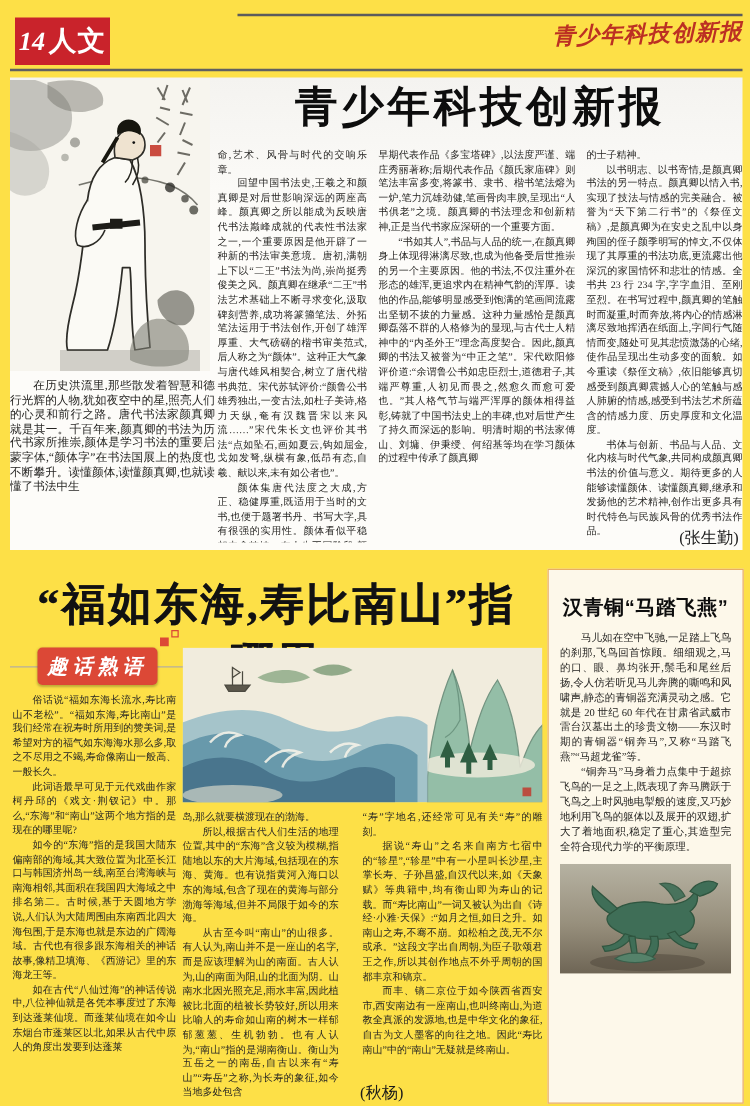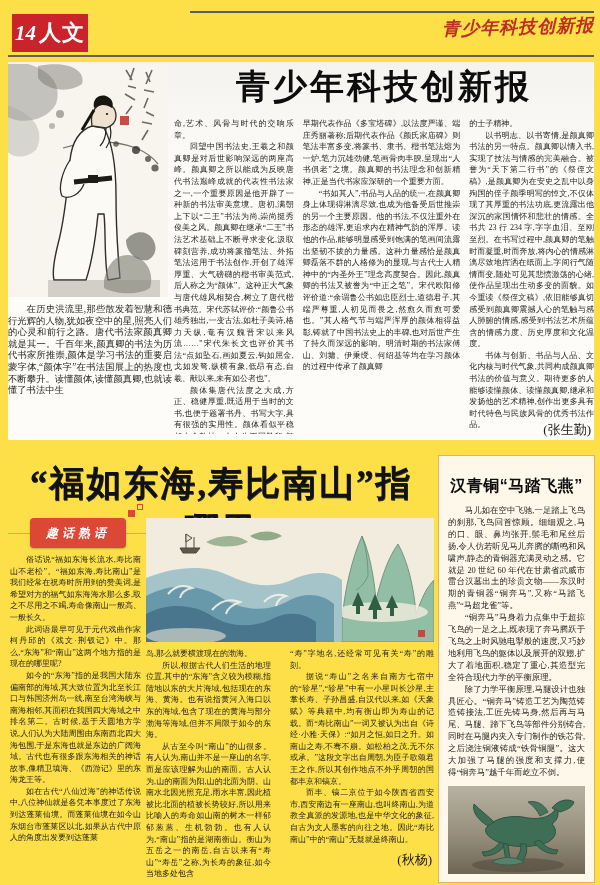--- a/index.html
+++ b/index.html
@@ -37,30 +37,30 @@
   .byline{font-weight:normal;font-size:13px;color:#1a1a1a}
   .byline1{position:absolute;right:3px;bottom:1px}
 
   
   .art2{position:absolute;left:8px;top:448px;width:426px;height:437px}
   .h2{position:absolute;left:6px;top:12px;width:414px;text-align:center;font-size:35px;font-weight:bold;
     font-family:"Liberation Serif","DejaVu Serif",serif;letter-spacing:2px;color:#111;
     text-shadow:.5px .5px 0 #333}
   .badge-line{position:absolute;left:0;top:85px;width:152px;height:1px;background:#b6ae9f}
   .badge{position:absolute;left:22px;top:70px;width:96px;height:30px;background:#dc4836;border-radius:4px;
-    color:#fff;display:flex;align-items:center;justify-content:center;font-size:12px;font-weight:bold;
+    color:#fff;display:flex;align-items:center;justify-content:center;font-size:16px;font-weight:bold;
     font-style:italic;letter-spacing:4px;box-shadow:0 1px 2px rgba(0,0,0,.25)}
   .sq{position:absolute;display:block}
   .sq1{left:120px;top:62px;width:7px;height:7px;background:#dc4836}
   .sq2{left:129px;top:56px;width:6px;height:6px;border:1px solid #dc4836}
   .painting2{position:absolute;left:138px;top:70px;width:288px;height:124px;overflow:hidden}
   .mcol1{position:absolute;left:2px;top:106px;width:131px;height:330px;overflow:hidden}
   .mcol2{position:absolute;left:138px;top:200px;width:125px;height:236px;overflow:hidden}
   .mcol3{position:absolute;left:282px;top:200px;width:144px;height:236px;overflow:hidden}
-  .byline2{position:absolute;right:2px;bottom:16px;width:144px;text-align:right}
+  .byline2{position:absolute;right:2px;bottom:2px;width:144px;}
 
   
   .art3{position:absolute;left:438px;top:455px;width:157px;height:428px;background:#fdf8ea;
     border:1px solid #e9ad64;padding:8px 9px;overflow:hidden}
   .h3{font-family:"Liberation Sans","DejaVu Sans",sans-serif;font-weight:900;font-size:16px;
     text-align:center;letter-spacing:.5px;color:#0d0d0d;margin:12px 0 8px}
   .sideb{font-size:8.4px;line-height:11.9px;color:#262523}
   .photo{width:137px;height:88px;margin-top:7px;overflow:hidden}
   svg{display:block}
 </style>
@@ -187,21 +187,20 @@
         <p>而丰、镐二京位于如今陕西省西安市,西安南边有一座南山,也叫终南山,为道教全真派的发源地,也是中华文化的象征,自古为文人墨客的向往之地。因此“寿比南山”中的“南山”无疑就是终南山。</p>
       </div>
     <div class="byline byline2">(秋杨)</div>
   </section>
 
   <aside class="art3">
     <h3 class="h3">汉青铜“马踏飞燕”</h3>
     <div class="cols sideb">
         <p>马儿如在空中飞驰,一足踏上飞鸟的刹那,飞鸟回首惊顾。细细观之,马的口、眼、鼻均张开,鬃毛和尾丝后扬,令人仿若听见马儿奔腾的嘶鸣和风啸声,静态的青铜器充满灵动之感。它就是 20 世纪 60 年代在甘肃省武威市雷台汉墓出土的珍贵文物——东汉时期的青铜器“铜奔马”,又称“马踏飞燕”“马超龙雀”等。</p>
         <p>“铜奔马”马身着力点集中于超掠飞鸟的一足之上,既表现了奔马腾跃于飞鸟之上时风驰电掣般的速度,又巧妙地利用飞鸟的躯体以及展开的双翅,扩大了着地面积,稳定了重心,其造型完全符合现代力学的平衡原理。</p>
-        <p>除了力学平衡原理,马腿设计也独具匠心。“铜奔马”铸造工艺为陶范铸造铸接法,工匠先铸马身,然后再与马尾、马腿、蹄下飞鸟等部件分别铸合,同时在马腿内夹入专门制作的铁芯骨,之后浇注铜液铸成“铁骨铜腿”。这大大加强了马腿的强度和支撑力,使得“铜奔马”越千年而屹立不倒。</p>
       </div>
     <div class="photo">
       <svg width="137" height="88" viewBox="0 0 137 88">
         <defs>
           <linearGradient id="hbg" x1="0" y1="0" x2="0" y2="1">
             <stop offset="0" stop-color="#b6b2a2"></stop>
             <stop offset="0.55" stop-color="#978f7c"></stop>
             <stop offset="1" stop-color="#6e6555"></stop>
           </linearGradient>
         </defs>

